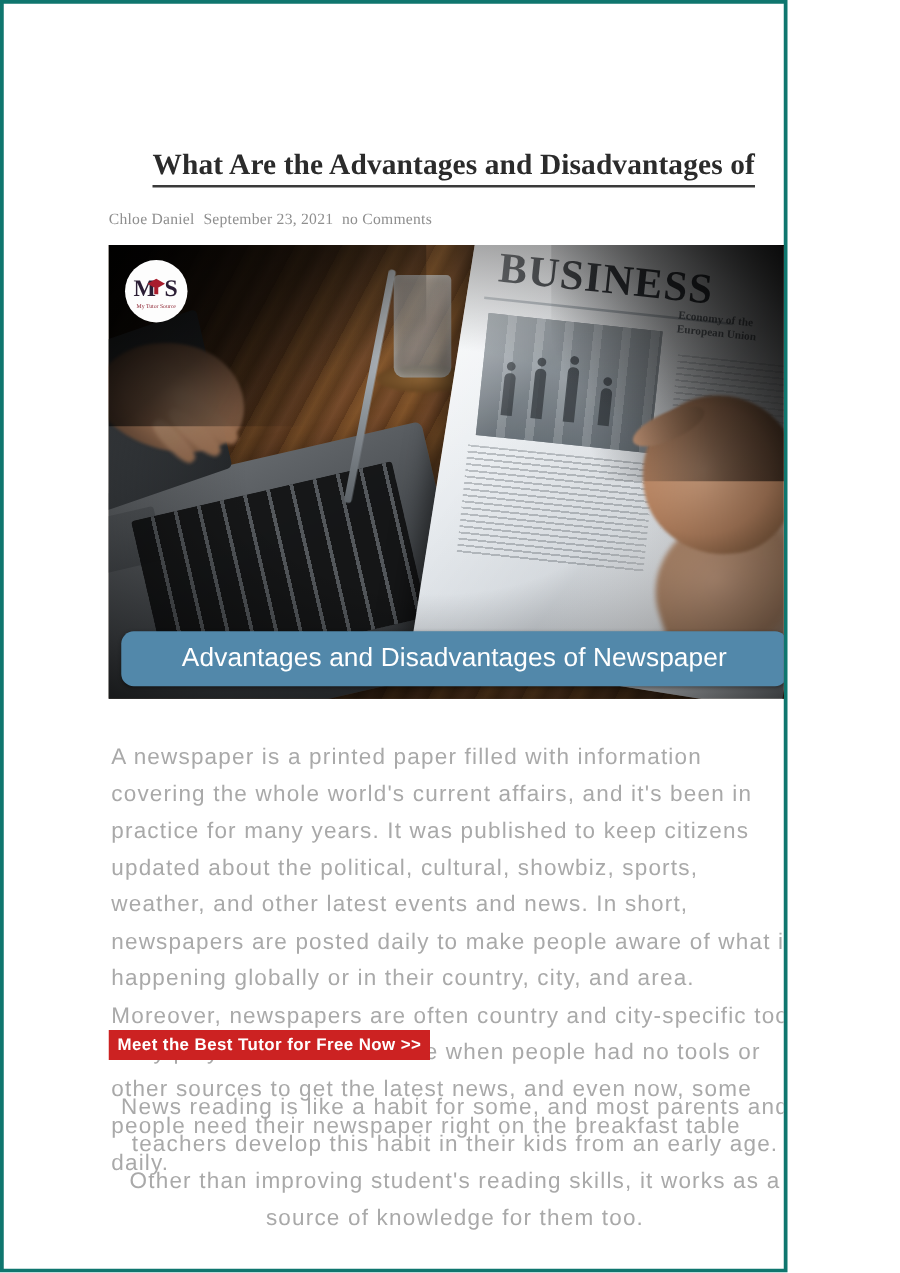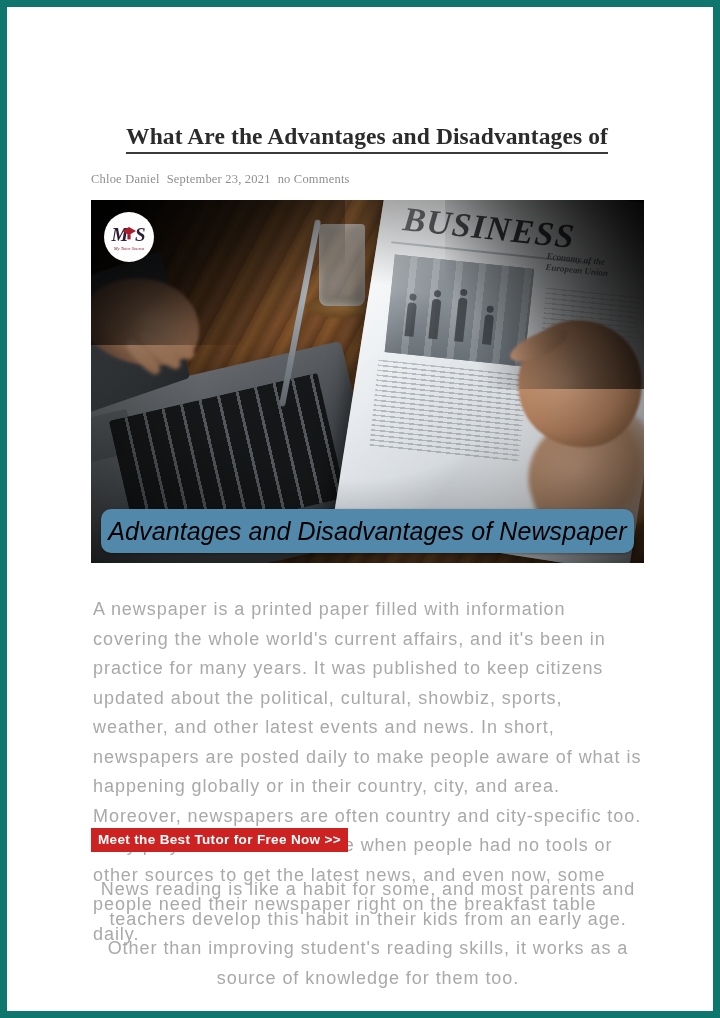--- a/index.html
+++ b/index.html
@@ -10,26 +10,26 @@
   }
   body {
     width: 720px;
     height: 1018px;
     font-family: "Liberation Sans", sans-serif;
     -webkit-font-smoothing: antialiased;
   }
 
   .page {
     position: relative;
-    width: 720px;
+    width: 630px;
     height: 1018px;
     background: #ffffff;
     overflow: hidden;
     box-sizing: border-box;
-    border: 7px solid #0f766e;
+    border: 3px solid #0f766e;
   }
 
   
   .article-title {
     position: absolute;
     left: 84px;
     top: 98px;
     width: 552px;
     text-align: center;
     font-family: "Liberation Serif", serif;
@@ -63,21 +63,20 @@
 
   
   .hero {
     position: absolute;
     left: 84px;
     top: 193px;
     width: 553px;
     height: 363px;
     overflow: hidden;
     background: #0d0c0b;
-    font-style: italic;
   }
 
   
   .desk {
     position: absolute;
     left: 0; top: 0; right: 0; bottom: 0;
     background:
       linear-gradient(105deg, rgba(0,0,0,0.82) 0%, rgba(0,0,0,0.35) 16%, rgba(0,0,0,0) 34%),
       linear-gradient(200deg, rgba(255,196,120,0.22) 0%, rgba(255,170,80,0.05) 45%, rgba(0,0,0,0.35) 100%),
       repeating-linear-gradient(118deg,
@@ -378,23 +377,23 @@
     height: 44px;
     background: #5288aa;
     border-radius: 10px;
     display: flex;
     align-items: center;
     justify-content: center;
     box-shadow: 0 1px 3px rgba(0,0,0,0.35);
   }
   .caption-text {
     font-family: "Liberation Sans", sans-serif;
-    font-size: 25px;
+    font-size: 21px;
     line-height: 28px;
-    color: #000000;
+    color: #ffffff;
     letter-spacing: 0.1px;
     white-space: nowrap;
   }
 
   
   .body-copy {
     position: absolute;
     left: 86px;
     width: 550px;
     font-family: "Liberation Sans", sans-serif;

